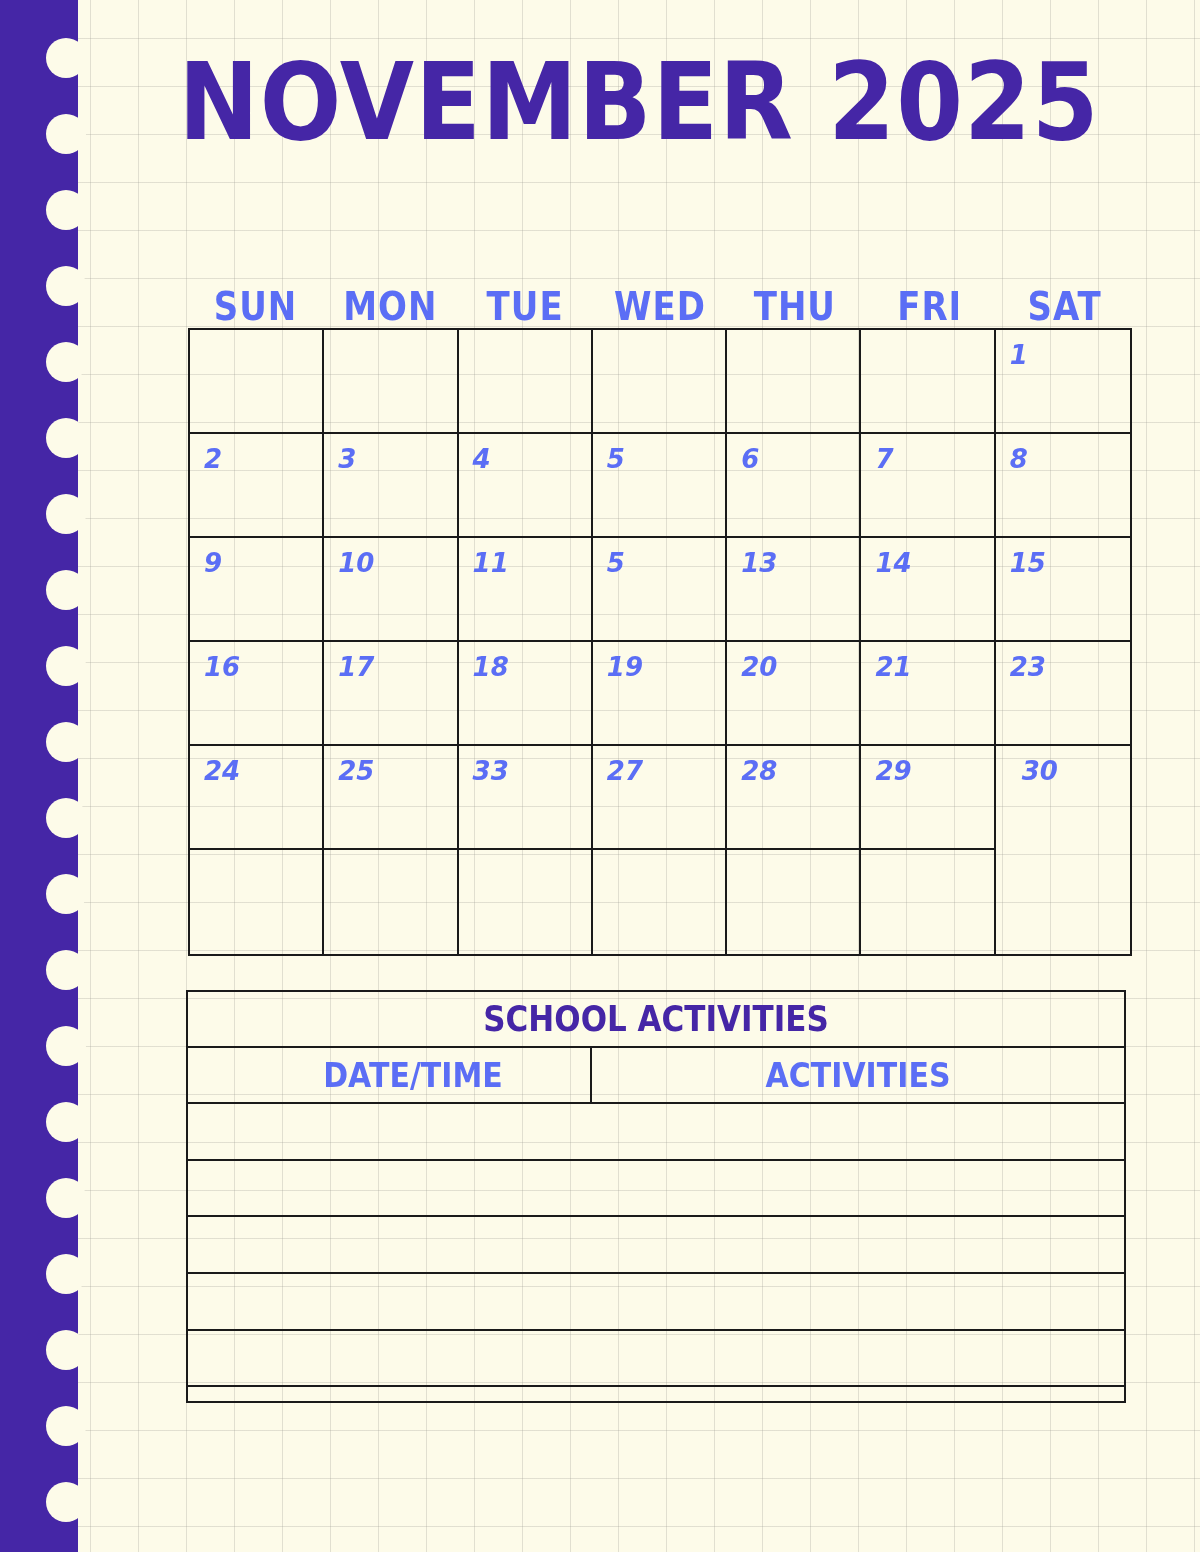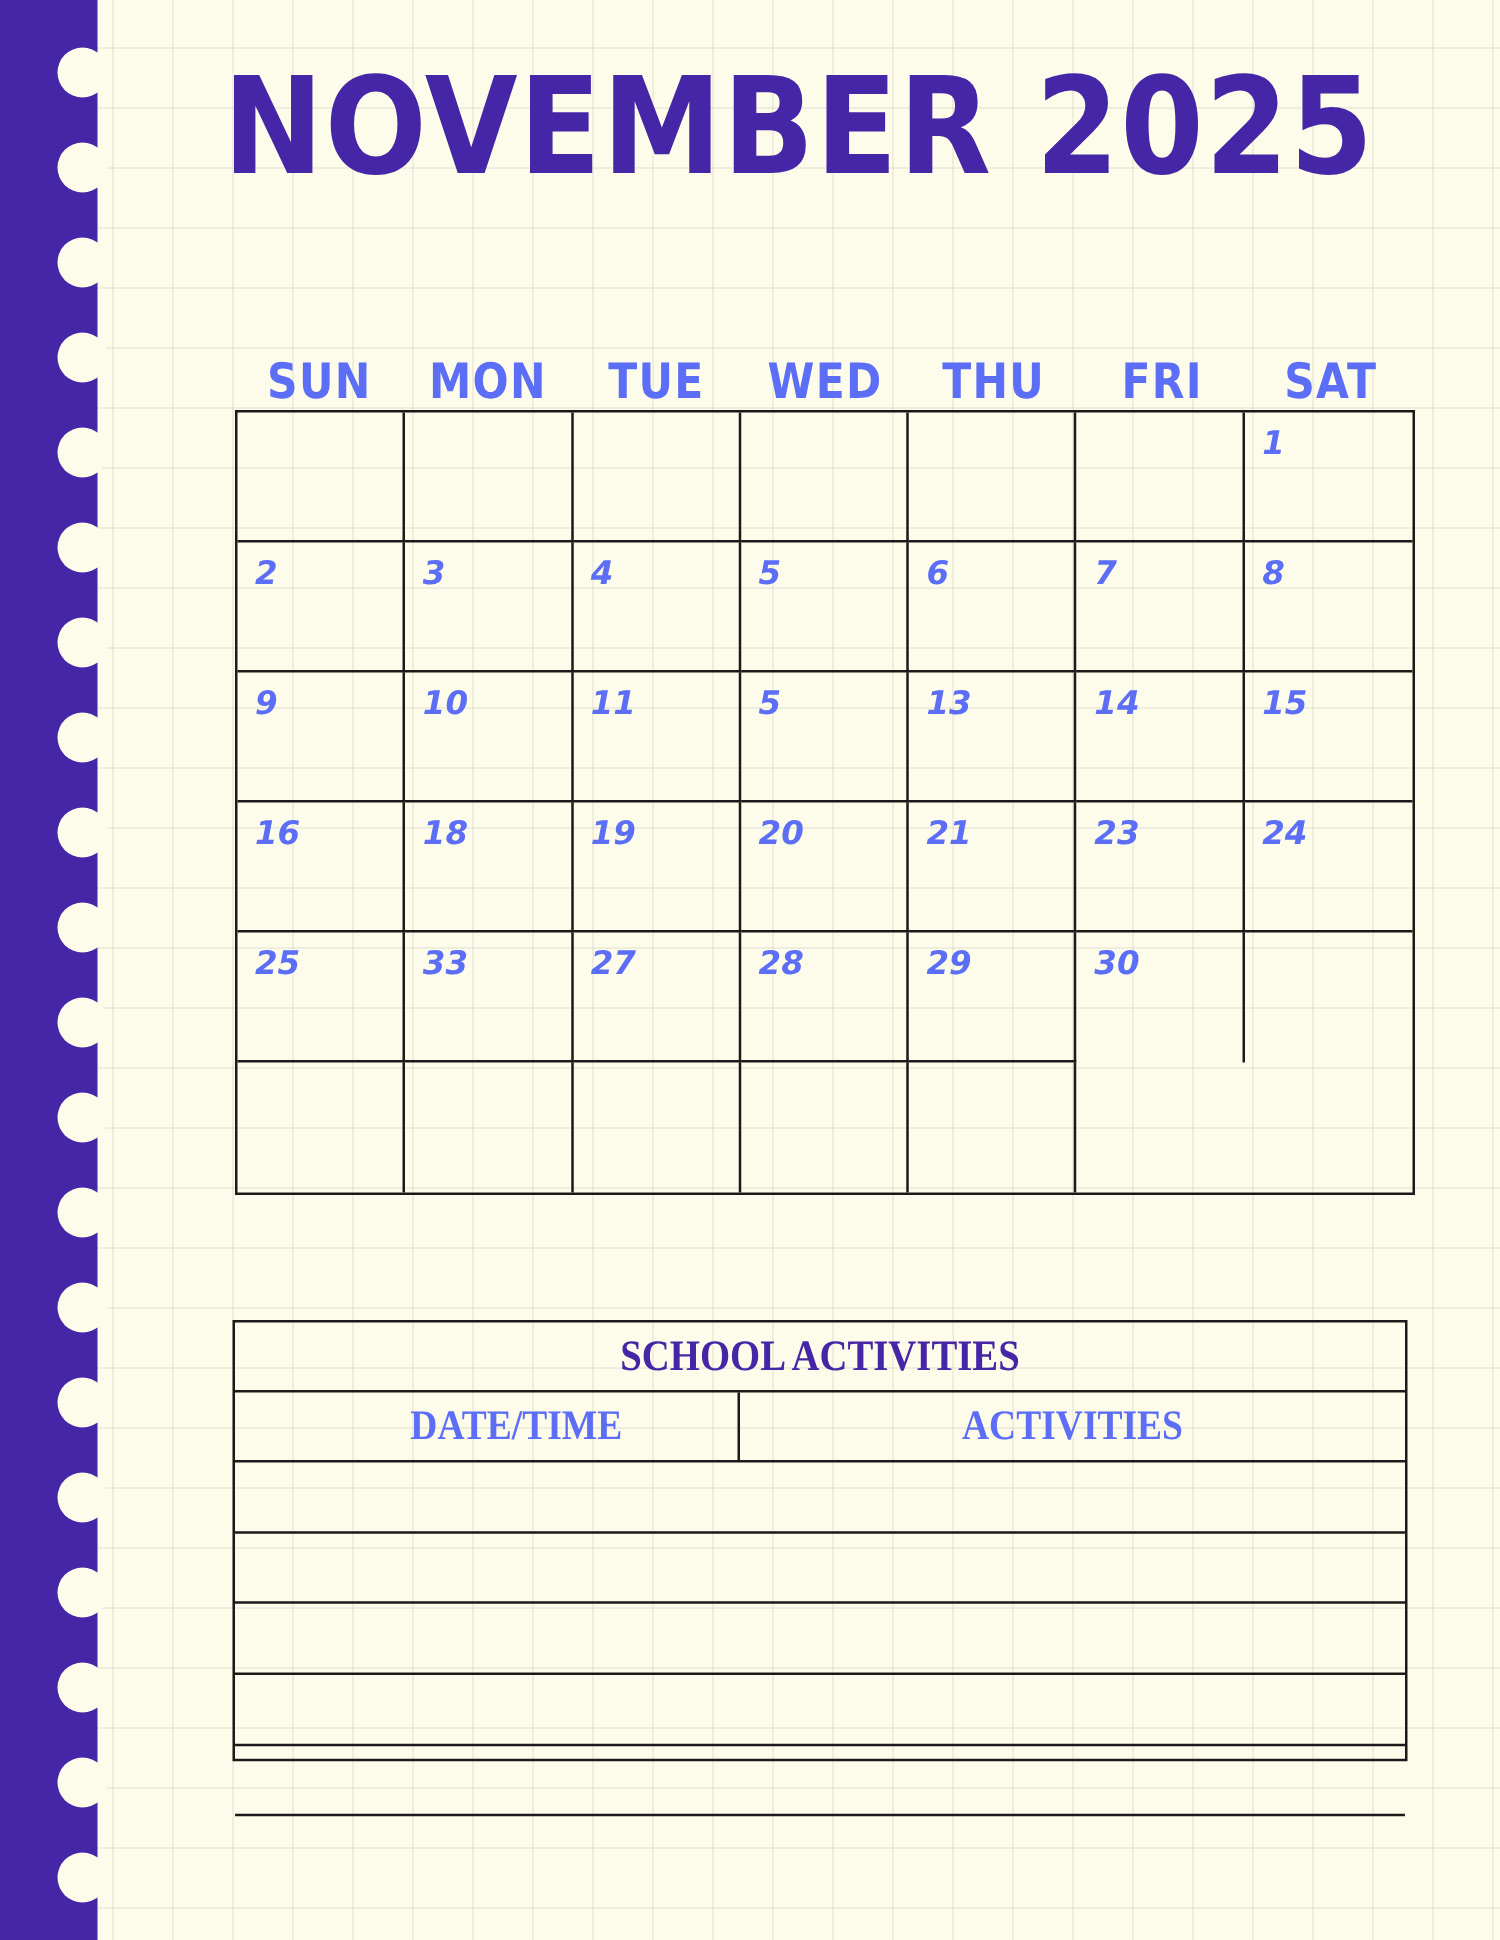--- a/index.html
+++ b/index.html
@@ -107,42 +107,41 @@
     z-index: 5;
     background: transparent;
   }
   .cell {
     border-right: 2px solid #1a1a1a;
     border-bottom: 2px solid #1a1a1a;
     box-sizing: border-box;
     position: relative;
   }
   .cell:nth-child(7n) { border-right: none; }
-  .cell.lastrow { border-bottom: none; }
+  .cell.lastrow { border-bottom: none; margin-left: 12px; }
   .daynum {
     position: absolute;
     left: 14px;
     top: 10px;
     color: #5b6ef5;
     font-weight: bold;
     font-size: 26px;
     font-style: italic;
   }
 
   
   .activities {
     position: absolute;
     left: 186px;
-    top: 1056px;
+    top: 990px;
     width: 940px;
-    height: 353px;
+    height: 413px;
     border: 2px solid #1a1a1a;
     box-sizing: border-box;
     z-index: 5;
-    font-family: Liberation Serif, serif;
   }
   .act-title-row {
     height: 54px;
     border-bottom: 2px solid #1a1a1a;
     display: flex;
     align-items: center;
     justify-content: center;
   }
   .act-title {
     color: #4526a6;
@@ -279,20 +278,23 @@
     <div class="cell">
       <span class="daynum">14</span>
     </div>
     <div class="cell">
       <span class="daynum">15</span>
     </div>
     <div class="cell">
       <span class="daynum">16</span>
     </div>
     <div class="cell">
+      <span class="daynum">17</span>
+    </div>
+    <div class="cell">
       <span class="daynum">18</span>
     </div>
     <div class="cell">
       <span class="daynum">19</span>
     </div>
     <div class="cell">
       <span class="daynum">20</span>
     </div>
     <div class="cell">
       <span class="daynum">21</span>

